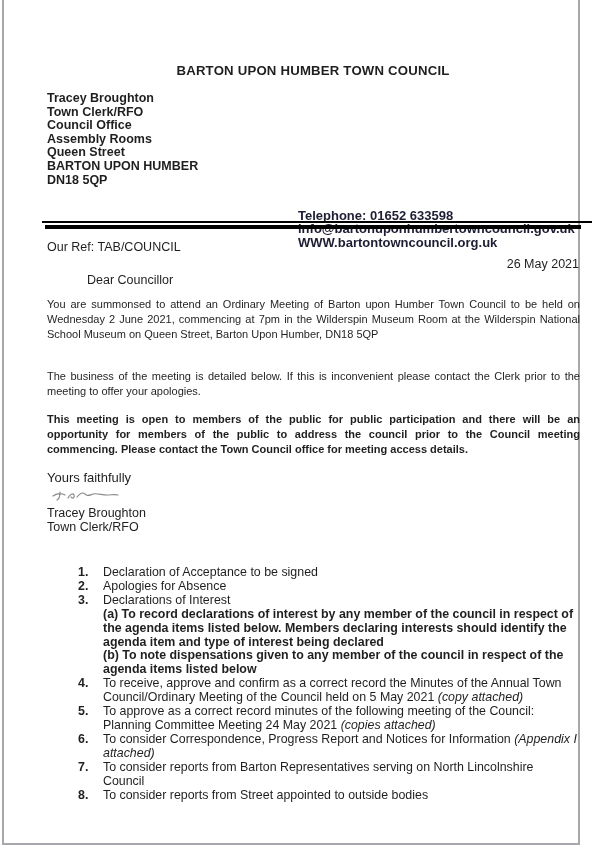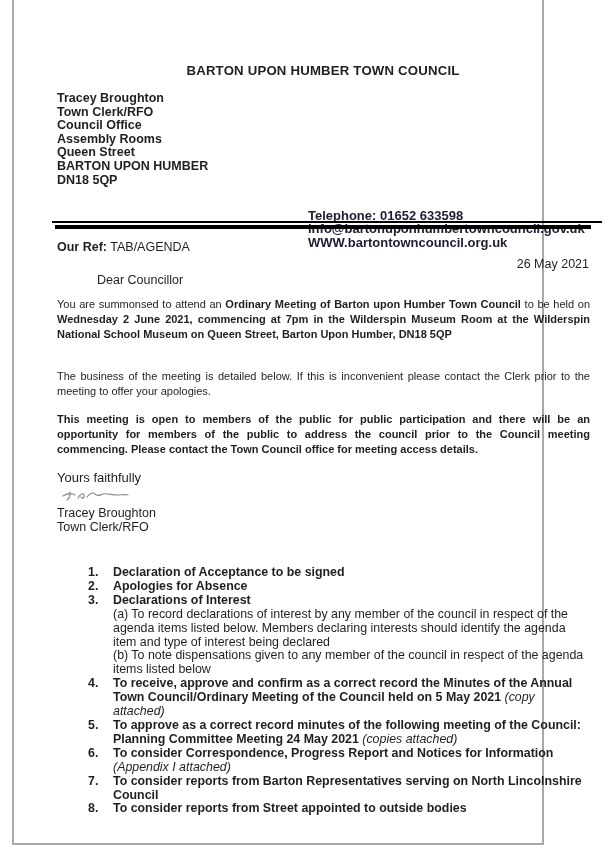--- a/index.html
+++ b/index.html
@@ -10,32 +10,32 @@
   }
   .canvas {
     position: relative;
     width: 610px;
     height: 855px;
     background: #ffffff;
     overflow: hidden;
   }
   .page {
     position: absolute;
-    left: 12px;
+    left: 2px;
     top: 0;
-    width: 532px;
+    width: 578px;
     height: 845px;
     background: #ffffff;
     border-left: 2px solid #a8a8ac;
     border-right: 2px solid #a8a8ac;
     border-bottom: 2px solid #a8a8ac;
     box-sizing: border-box;
     color: #1f1f1f;
   }
-  .b { font-weight: bold; }
+  .b { font-weight: normal; }
 
   .title {
     position: absolute;
     left: 43px;
     top: 63px;
     width: 532px;
     text-align: center;
     font-weight: bold;
     font-size: 13.2px;
     letter-spacing: 0.2px;
@@ -154,23 +154,23 @@
     display: flex;
     align-items: flex-start;
   }
   .agenda-num {
     flex: 0 0 25px;
     font-weight: bold;
   }
   .agenda-body {
     flex: 1 1 auto;
   }
-  .agenda-text { font-weight: bold; }
+  .agenda-text { font-weight: normal; }
   .agenda-note { font-style: italic; font-weight: normal; }
-  .agenda-sub { font-weight: normal; }
+  .agenda-sub { font-weight: bold; }
 </style>
 </head>
 <body>
 
 <div class="canvas">
   <div class="page">
 
     <div class="title">BARTON UPON HUMBER TOWN COUNCIL</div>
 
     <div class="sender">
@@ -187,21 +187,21 @@
       <div>Telephone: 01652 633598</div>
       <div>info@bartonuponhumbertowncouncil.gov.uk</div>
       <div>WWW.bartontowncouncil.org.uk</div>
     </div>
 
     <div class="rule-thin"></div>
     <div class="rule-thick"></div>
 
     <div class="our-ref">
       <span class="b">Our Ref:</span>
-      <span>TAB/AGENDA</span>
+      <span>TAB/COUNCIL</span>
     </div>
 
     <div class="date">26 May 2021</div>
 
     <div class="salutation">Dear Councillor</div>
 
     <div class="para p1"><span>You are summonsed to attend an </span><span class="b">Ordinary Meeting of Barton upon Humber Town Council</span><span> to be held on </span><span class="b">Wednesday 2 June 2021, commencing at 7pm in the Wilderspin Museum Room at the Wilderspin National School Museum on Queen Street, Barton Upon Humber, DN18 5QP</span></div>
 
     <div class="para p2">The business of the meeting is detailed below.  If this is inconvenient please contact the Clerk prior to the meeting to offer your apologies.</div>
 

